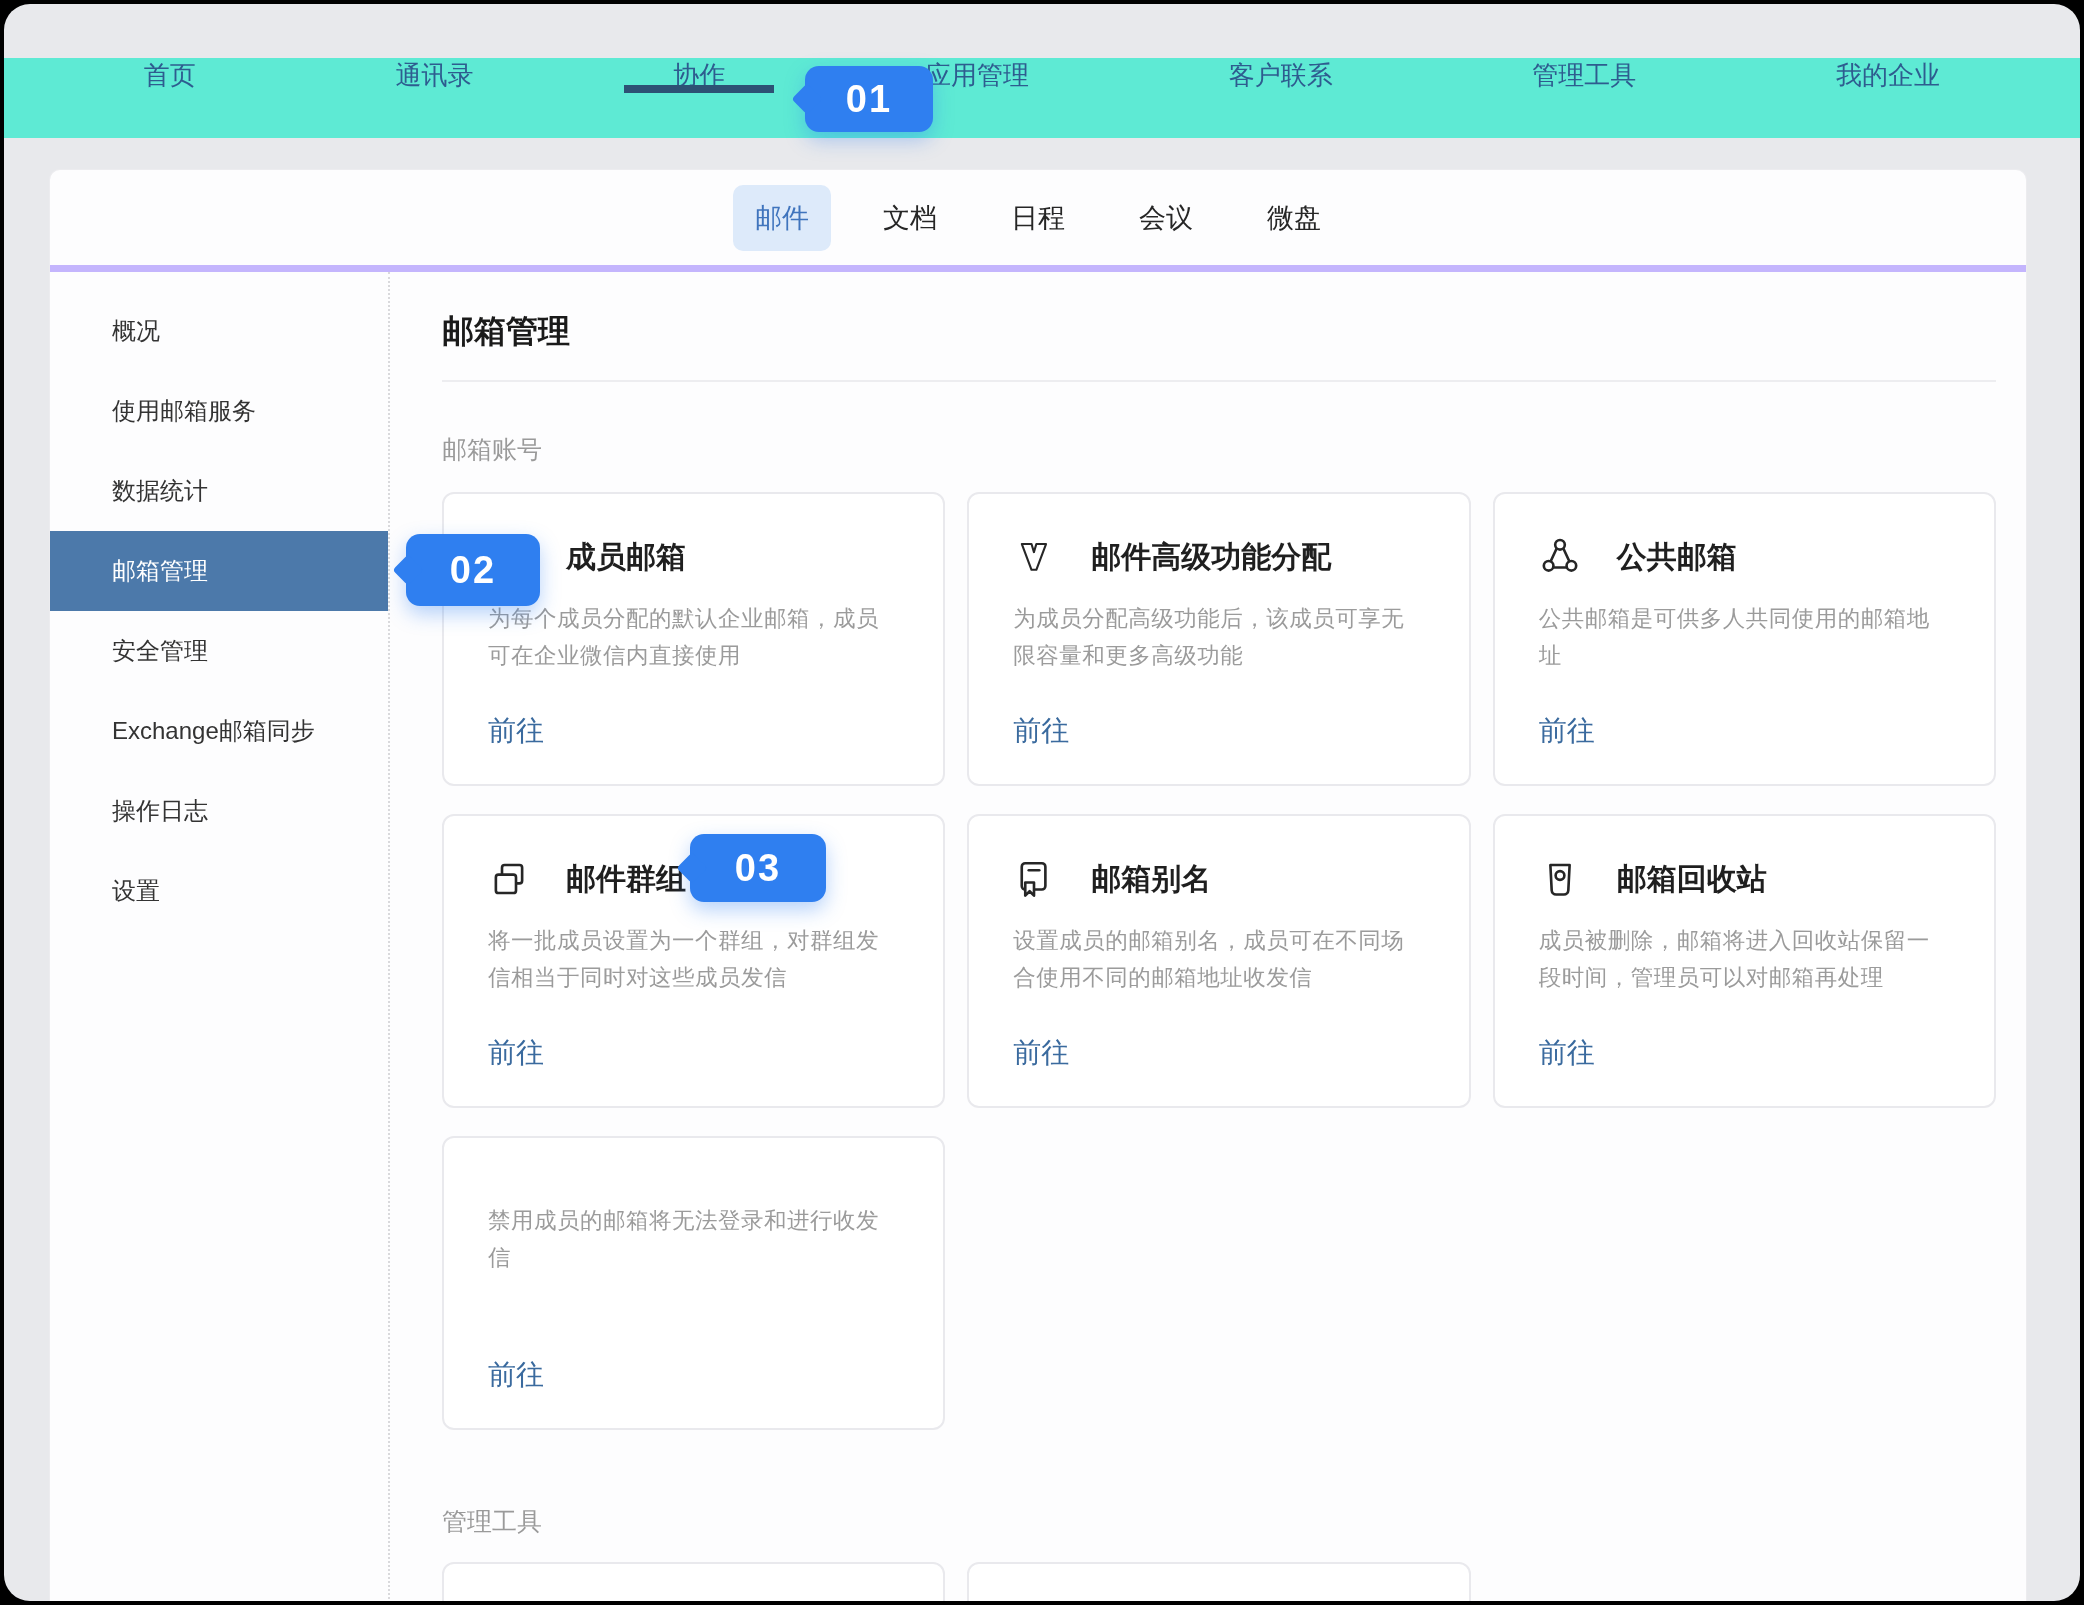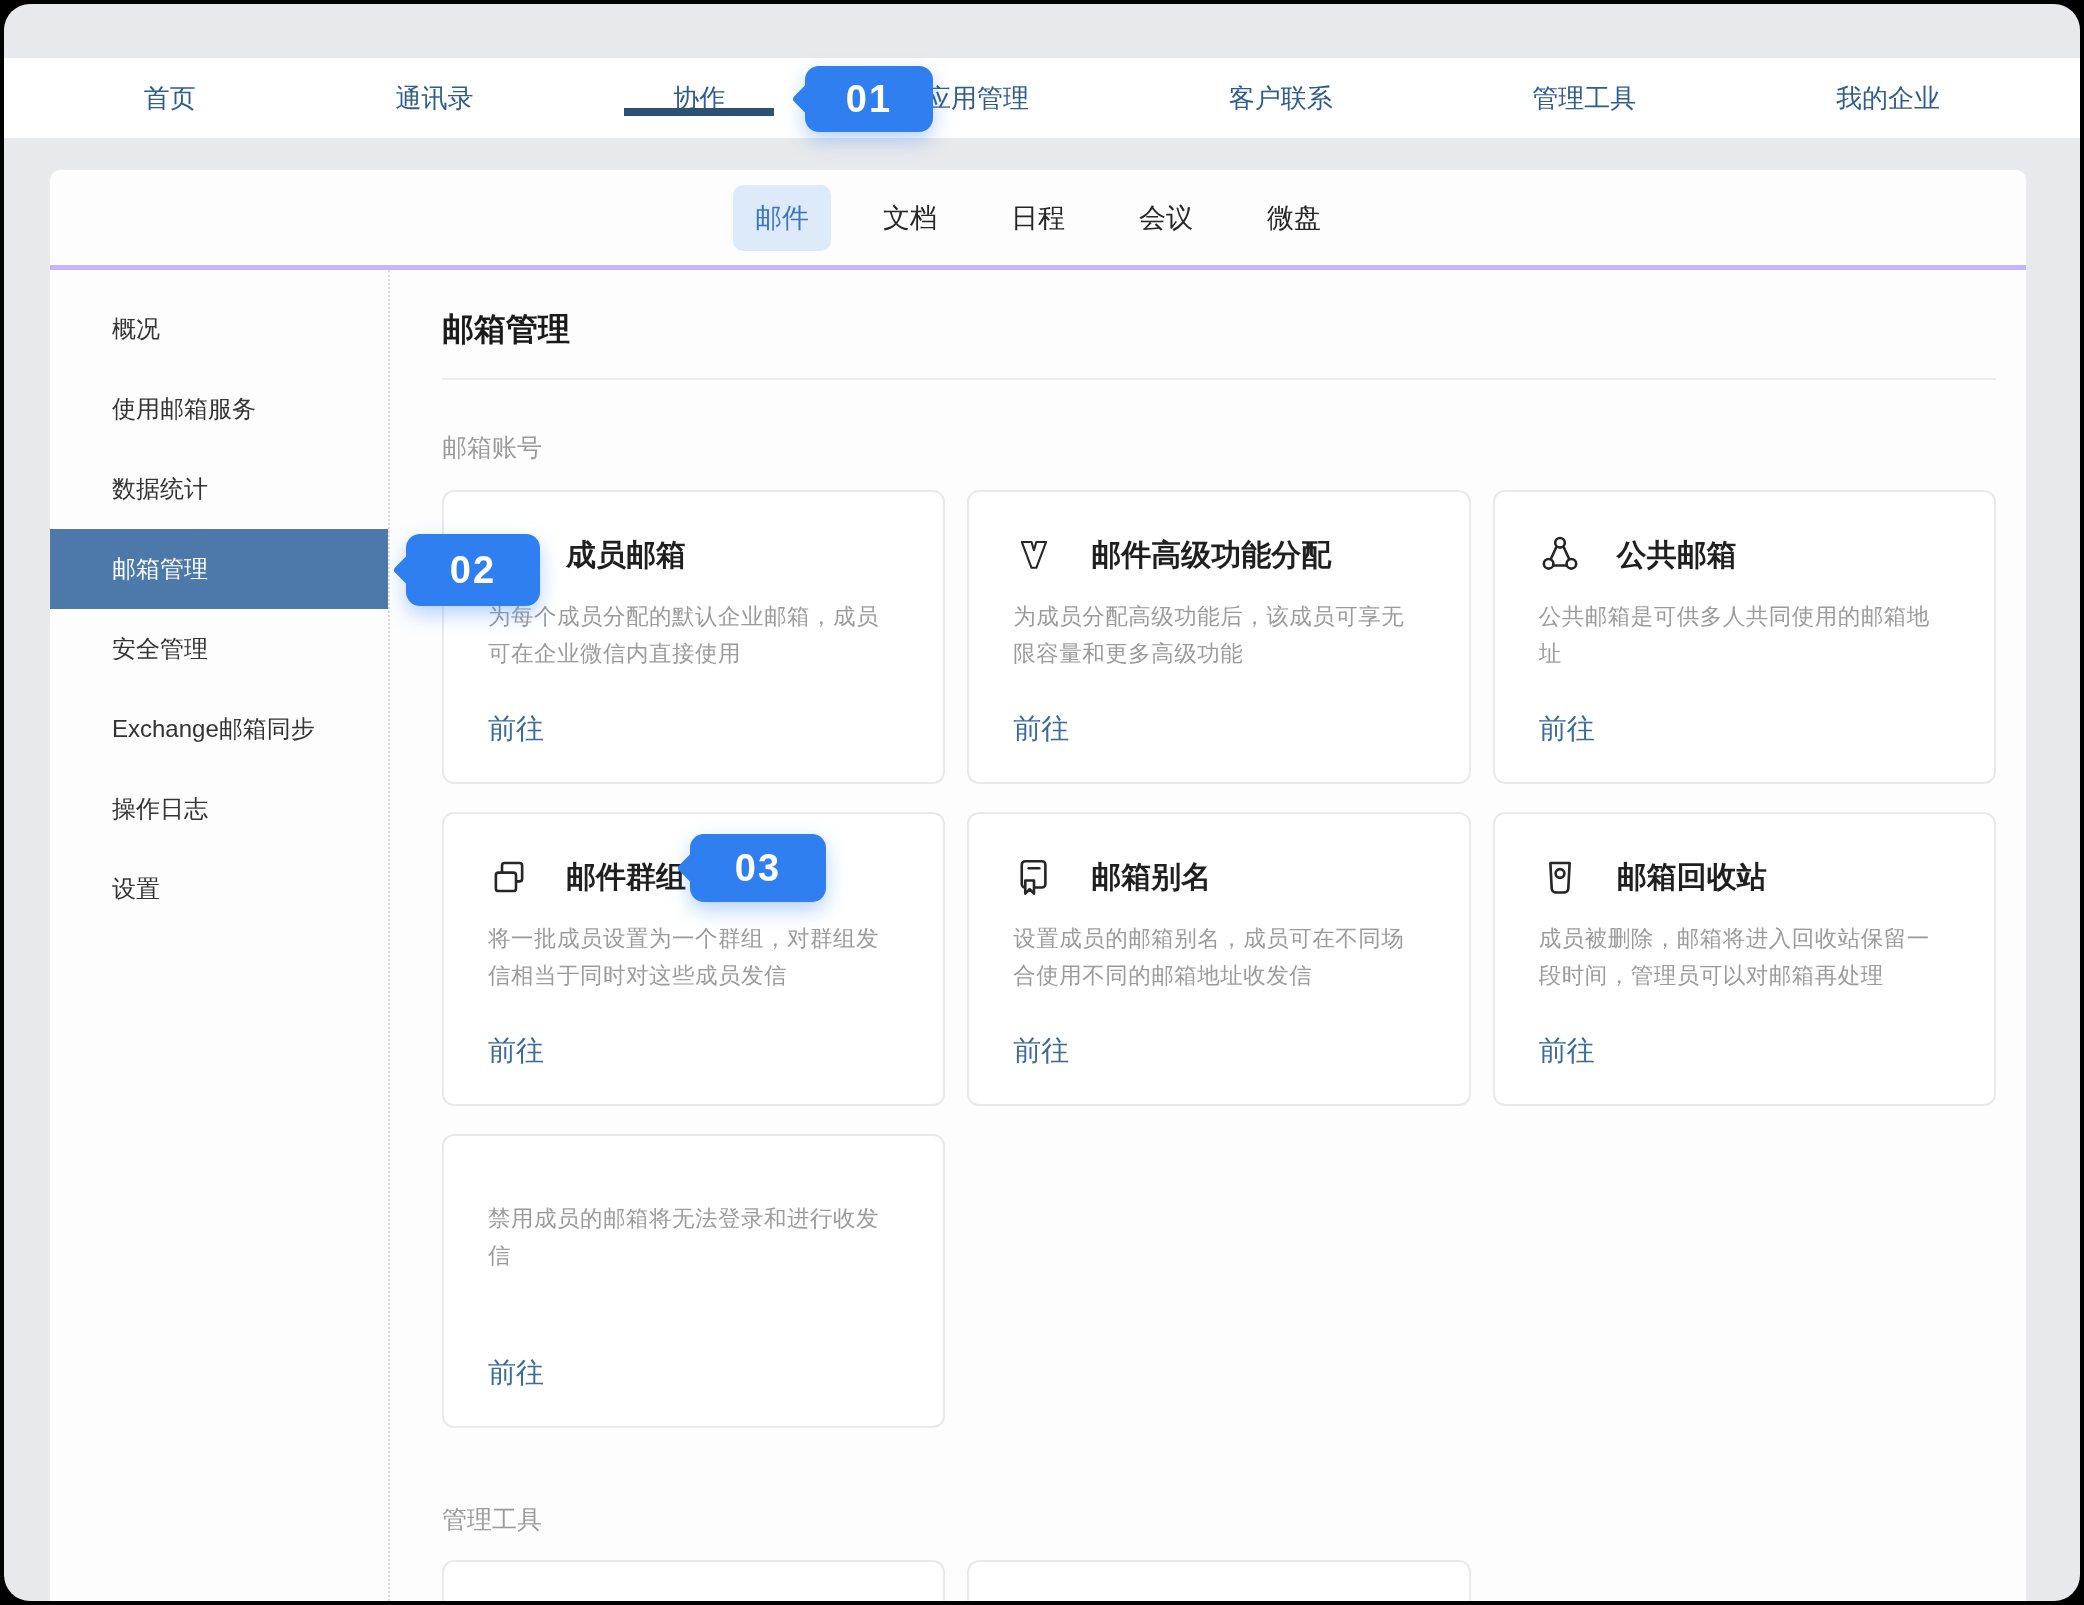--- a/index.html
+++ b/index.html
@@ -25,40 +25,40 @@
   }
   .brand{display:flex;align-items:center;gap:14px;font-size:27px;letter-spacing:1px;}
   .brand svg{display:block;}
   .topbar-links{display:flex;align-items:center;font-size:24px;}
   .toplink{padding:0 24px;color:#fff;cursor:pointer;white-space:nowrap;}
   .toplink:last-child{padding-right:0;}
   .sep{width:1px;height:22px;background:rgba(255,255,255,.4);}
   
   .navrow{
     position:absolute;top:54px;left:0;right:0;height:80px;
-    background:#ffffff;
-    display:flex;align-items:center;justify-content:space-around;
+    background:#5eead4;
+    display:flex;align-items:flex-start;justify-content:space-around;
     padding:0 40px;box-sizing:border-box;
   }
   .nav-item{
     font-size:26px;color:#2e5c8f;position:relative;
     display:flex;align-items:center;cursor:pointer;white-space:nowrap;
   }
   .nav-item.active::after{
     content:"";position:absolute;left:50%;transform:translateX(-50%);
     bottom:0;width:150px;height:8px;background:#2d5174;
   }
   
   .panel{
     position:absolute;left:46px;top:166px;width:1976px;bottom:0;
     background:#fdfdfe;border-radius:10px 10px 0 0;
     box-shadow:0 0 0 1px #ececef;
   }
   .panel-header{
-    height:95px;border-bottom:5px solid #c4b5fd;
+    height:95px;border-bottom:7px solid #c4b5fd;
     display:flex;align-items:center;justify-content:center;gap:30px;
   }
   .subtab{
     font-size:27px;color:#262626;padding:15px 22px;border-radius:10px;cursor:pointer;
   }
   .subtab.active{background:#ddeafa;color:#3f74bd;}
   .panel-body{display:flex;height:calc(100% - 96px);}
   
   .sidebar{
     width:338px;flex:none;

